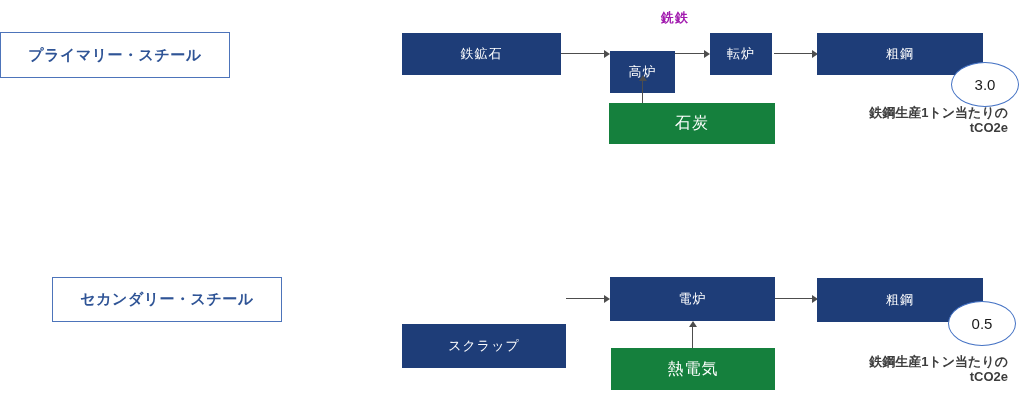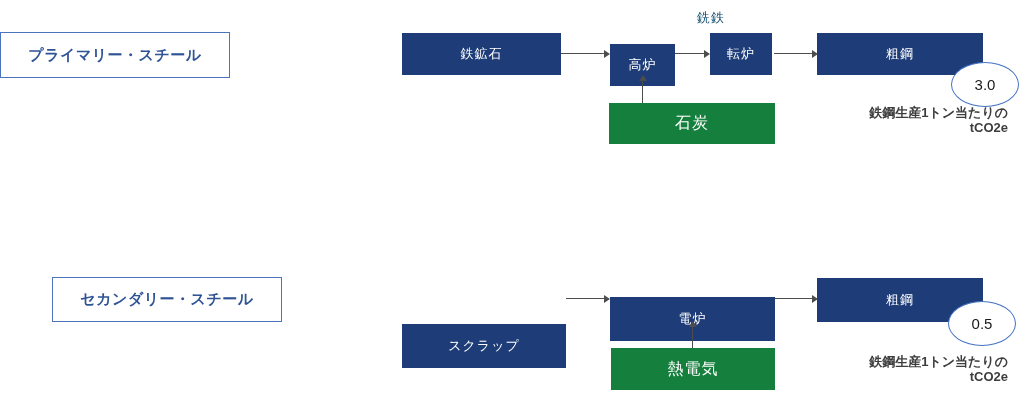--- a/index.html
+++ b/index.html
@@ -25,22 +25,22 @@
   .badge{
     position:absolute;background:#ffffff;border:1.5px solid #4472c4;border-radius:50%;
     display:flex;align-items:center;justify-content:center;
     font-size:15px;color:#1a1a1a;z-index:3;
   }
   .caption{
     position:absolute;text-align:right;color:#3d3d3d;
     font-size:13px;font-weight:600;line-height:15px;
   }
   .float-label{
-    position:absolute;text-align:right;color:#0c4a6e;
-    font-size:13px;font-weight:400;letter-spacing:1px;
+    position:absolute;text-align:left;color:#a21caf;
+    font-size:13px;font-weight:700;letter-spacing:1px;
   }
   .harrow{position:absolute;height:0;border-top:1.5px solid #4d4d4d;}
   .harrow::after{
     content:"";position:absolute;right:-6px;top:-4px;width:0;height:0;
     border-top:4px solid transparent;border-bottom:4px solid transparent;
     border-left:6px solid #4d4d4d;
   }
   .varrow{position:absolute;width:0;border-left:1.5px solid #4d4d4d;}
   .varrow::before{
     content:"";position:absolute;top:-6px;left:-4px;width:0;height:0;
@@ -54,21 +54,21 @@
 <div class="canvas">
 
   <div class="label-box" style="left:0;top:32px;width:228px;height:44px;">プライマリー・スチール</div>
 
   <div class="float-label" style="left:661px;top:9px;width:64px;">銑鉄</div>
 
   <div class="node" style="left:402px;top:33px;width:159px;height:42px;">鉄鉱石</div>
 
   <div class="harrow" style="left:561px;top:53px;width:43px;"></div>
 
-  <div class="node" style="left:610px;top:44px;width:65px;height:42px;">高炉</div>
+  <div class="node" style="left:610px;top:51px;width:65px;height:42px;">高炉</div>
 
   <div class="harrow" style="left:675px;top:53px;width:29px;"></div>
 
   <div class="node" style="left:710px;top:33px;width:62px;height:42px;">転炉</div>
 
   <div class="harrow" style="left:774px;top:53px;width:38px;"></div>
 
   <div class="node" style="left:817px;top:33px;width:166px;height:42px;">粗鋼</div>
 
   <div class="badge" style="left:951px;top:62px;width:66px;height:43px;">3.0</div>
@@ -81,21 +81,21 @@
   <div class="varrow" style="left:642px;top:81px;height:22px;"></div>
 
   <div class="input-node" style="left:609px;top:103px;width:166px;height:41px;">石炭</div>
 
   <div class="label-box" style="left:8px;top:277px;width:228px;height:43px;margin-left:44px;">セカンダリー・スチール</div>
 
   <div class="node" style="left:402px;top:277px;width:164px;height:44px;margin-top:47px;">スクラップ</div>
 
   <div class="harrow" style="left:566px;top:298px;width:38px;"></div>
 
-  <div class="node" style="left:610px;top:277px;width:165px;height:44px;margin-top:20px;">電炉</div>
+  <div class="node" style="left:610px;top:277px;width:165px;height:44px;">電炉</div>
 
   <div class="harrow" style="left:775px;top:298px;width:37px;"></div>
 
   <div class="node" style="left:817px;top:278px;width:166px;height:44px;">粗鋼</div>
 
   <div class="badge" style="left:948px;top:301px;width:66px;height:43px;">0.5</div>
 
   <div class="caption" style="left:820px;top:354px;width:188px;">
     <div>鉄鋼生産1トン当たりの</div>
     <div>tCO2e</div>

